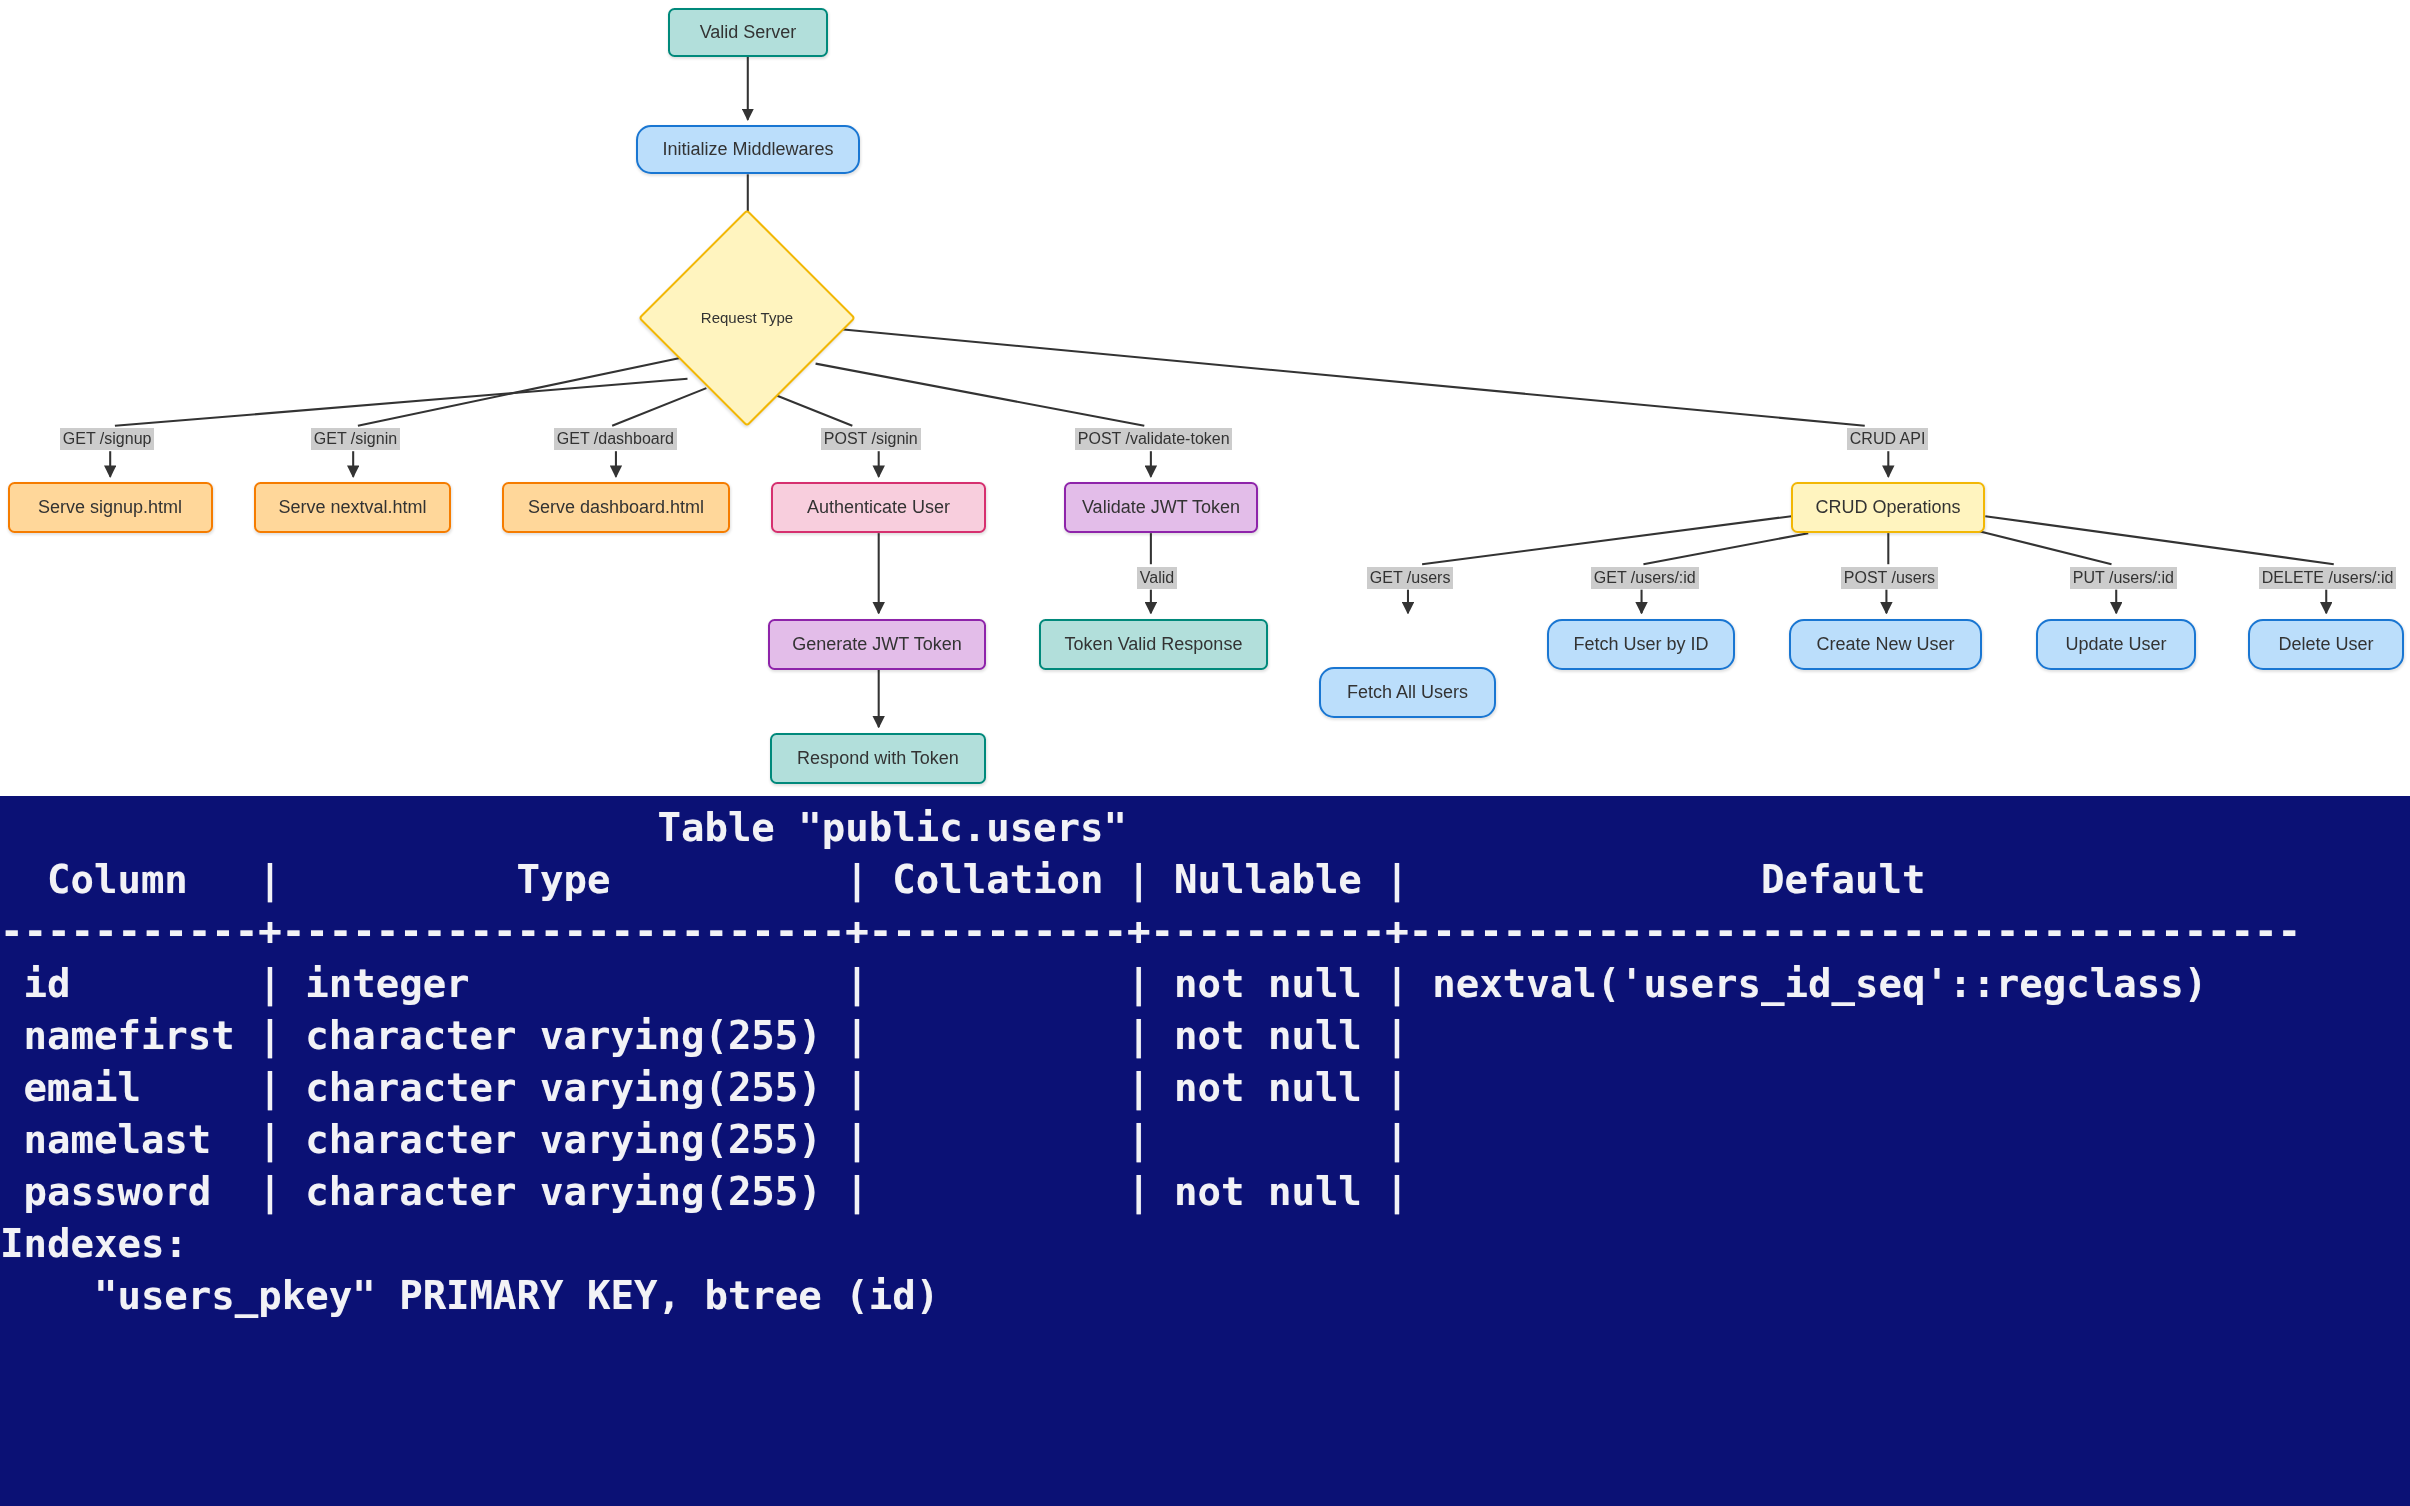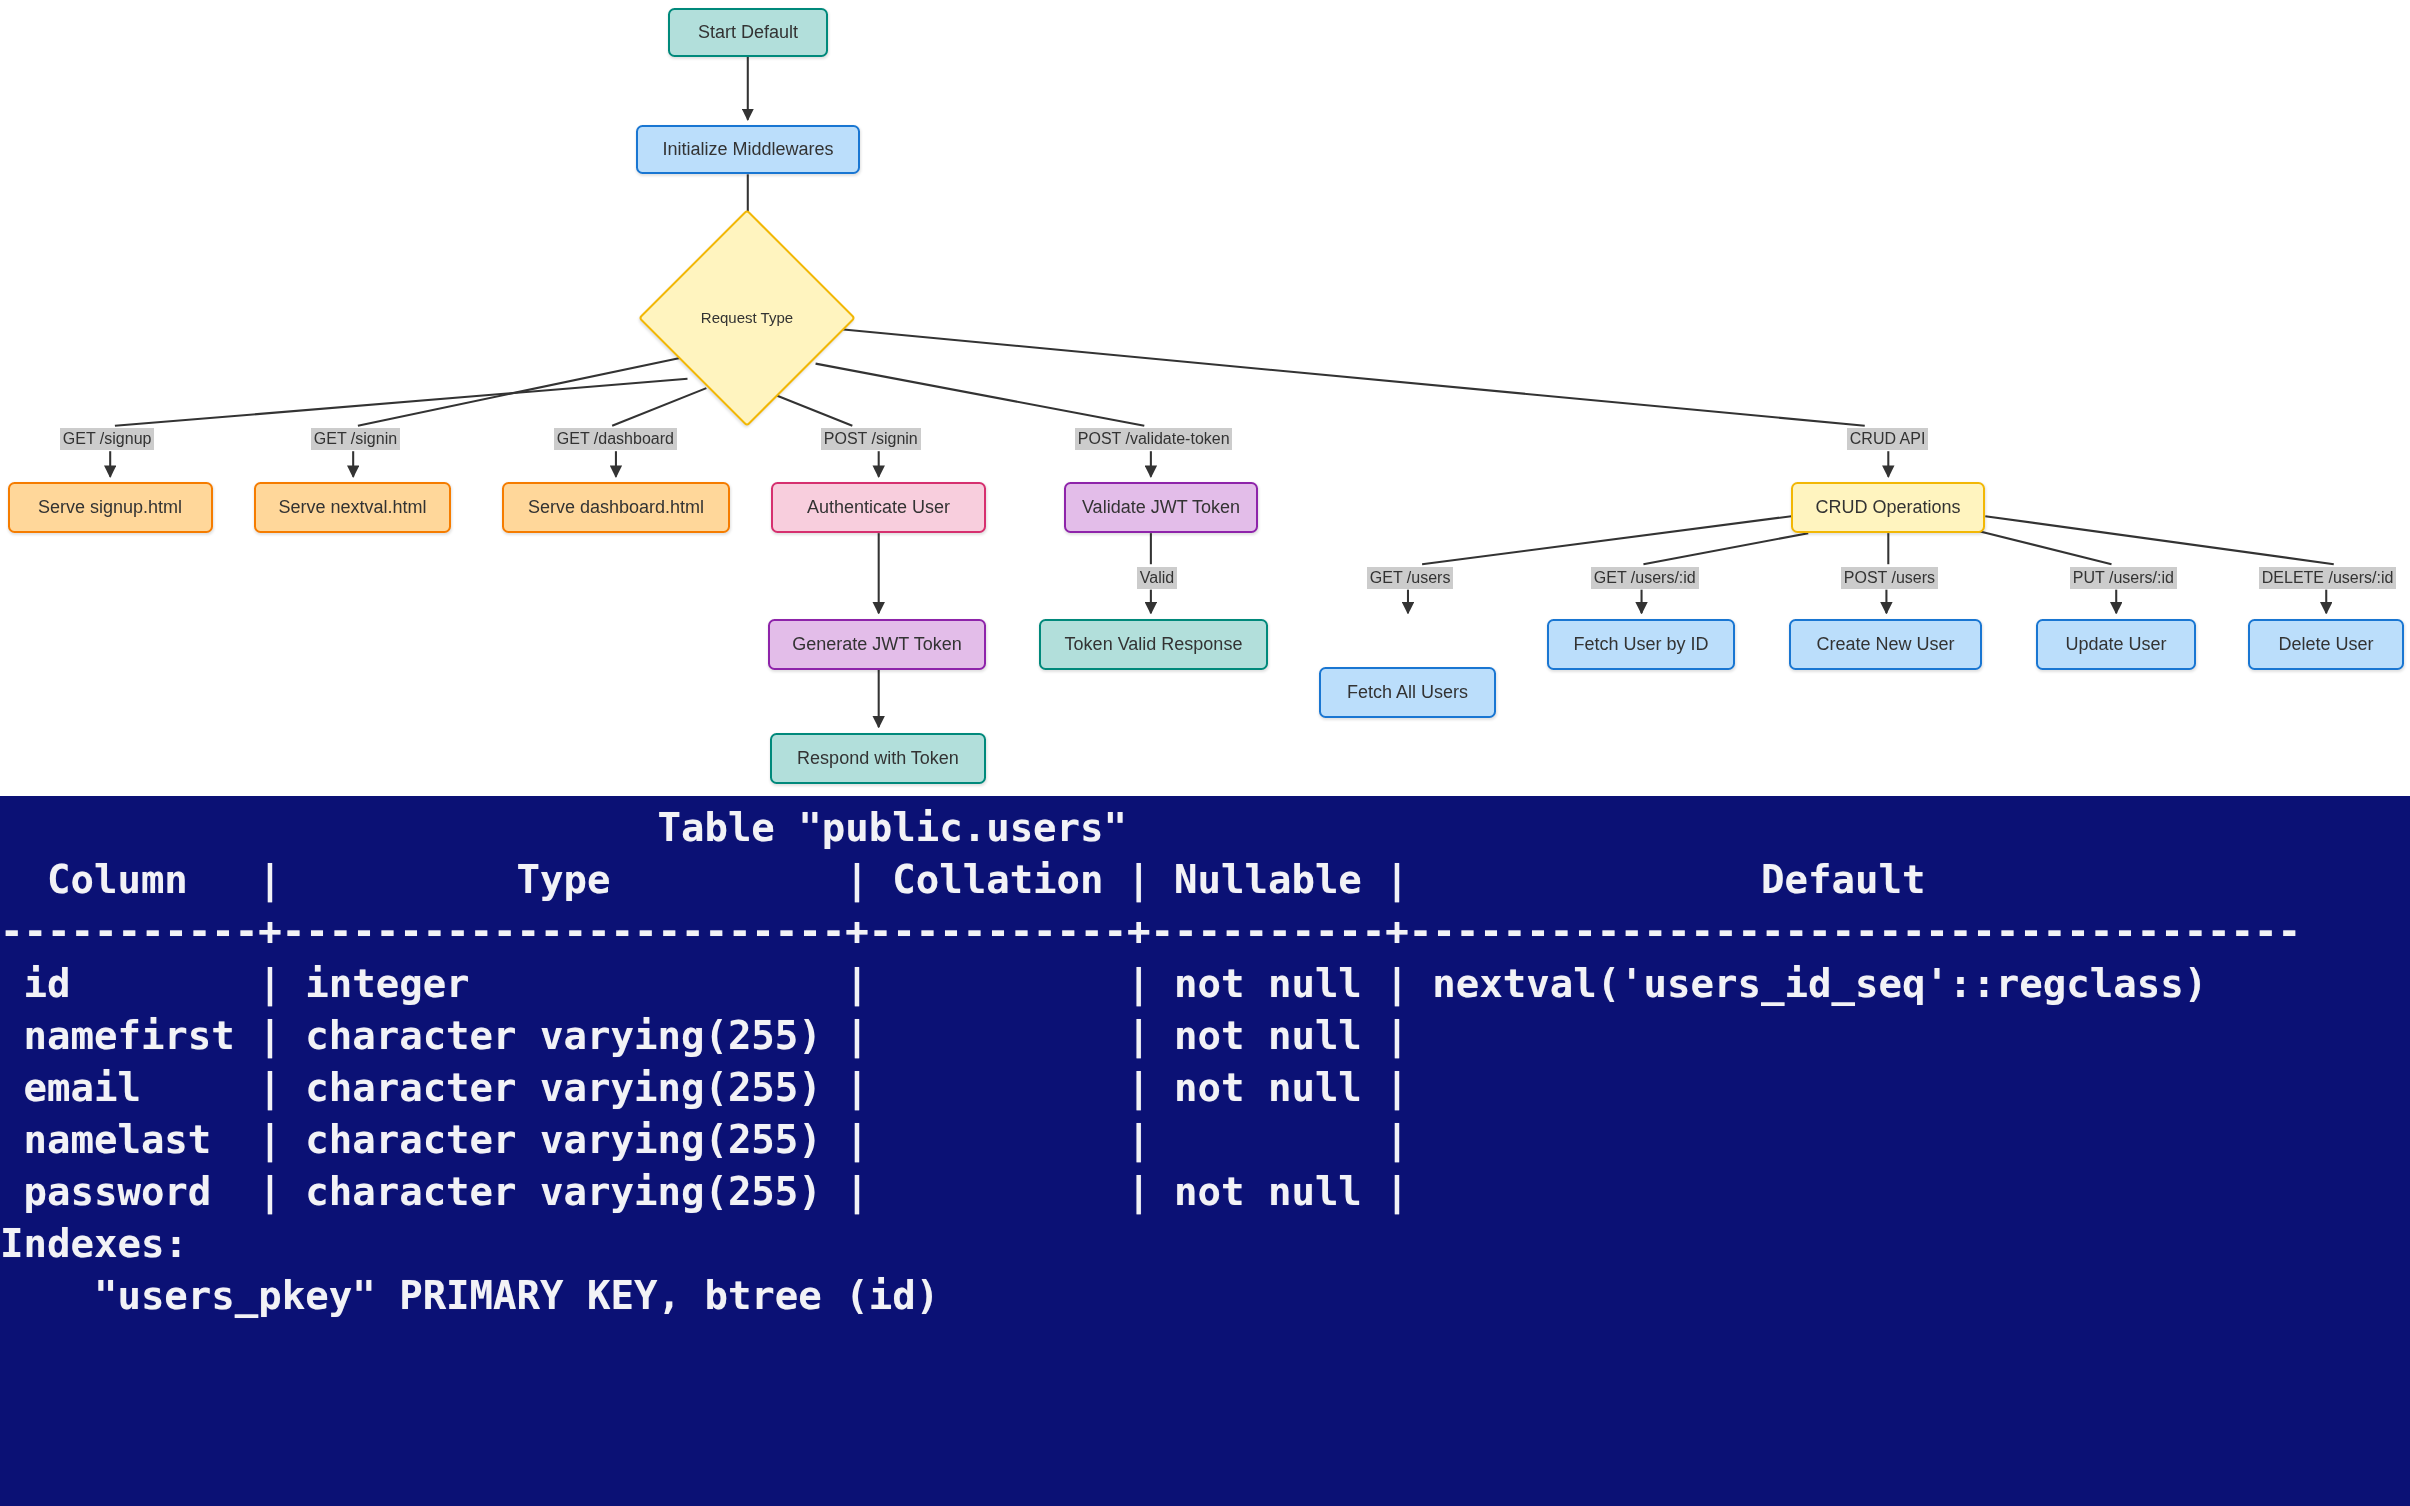--- a/index.html
+++ b/index.html
@@ -41,21 +41,21 @@
     border-width: 2.4px;
     border-style: solid;
     font-size: 18px;
     color: #333333;
     text-align: center;
     line-height: 1.15;
     box-shadow: 0.9px 1.9px 2.8px rgba(0,0,0,0.12);
     white-space: nowrap;
   }
   .node.teal   { background: #b2dfdb; border-color: #00897b; }
-  .node.blue   { background: #bbdefb; border-color: #1976d2; }
+  .node.blue   { background: #bbdefb; border-color: #1976d2; border-radius: 15px; }
   .node.orange { background: #ffd79a; border-color: #f57c00; }
   .node.pink   { background: #f8cedd; border-color: #d6306f; }
   .node.purple { background: #e3bde9; border-color: #8e24aa; }
   .node.yellow { background: #fff4bf; border-color: #f2b705; align-items: center; }
 
   .decision {
     position: absolute;
     width: 154px;
     height: 154px;
     box-sizing: border-box;
@@ -156,21 +156,21 @@
 
       <line x1="1495" y1="626" x2="1495" y2="651" marker-end="url(#arrow)"></line>
       <line x1="1743" y1="626" x2="1743" y2="651" marker-end="url(#arrow)"></line>
       <line x1="2003" y1="626" x2="2003" y2="651" marker-end="url(#arrow)"></line>
       <line x1="2247" y1="626" x2="2247" y2="651" marker-end="url(#arrow)"></line>
       <line x1="2470" y1="626" x2="2470" y2="651" marker-end="url(#arrow)"></line>
     </g>
   </svg>
 
   <div class="node teal" style="left:668px;  top:7.5px;   width:160px; height:49px;">
-      <span>Start Default</span>
+      <span>Valid Server</span>
     </div>
   <div class="node blue" style="left:636px;  top:125px; width:224px; height:49px;">
       <span>Initialize Middlewares</span>
     </div>
 
   <div class="decision" style="left:670px; top:241px;"></div>
   <div class="decision-label" style="left:670px; top:309px; width:154px;">Request Type</div>
 
   <div class="node orange" style="left:7.5px;    top:482px; width:205px; height:51px;">
       <span>Serve signup.html</span>

